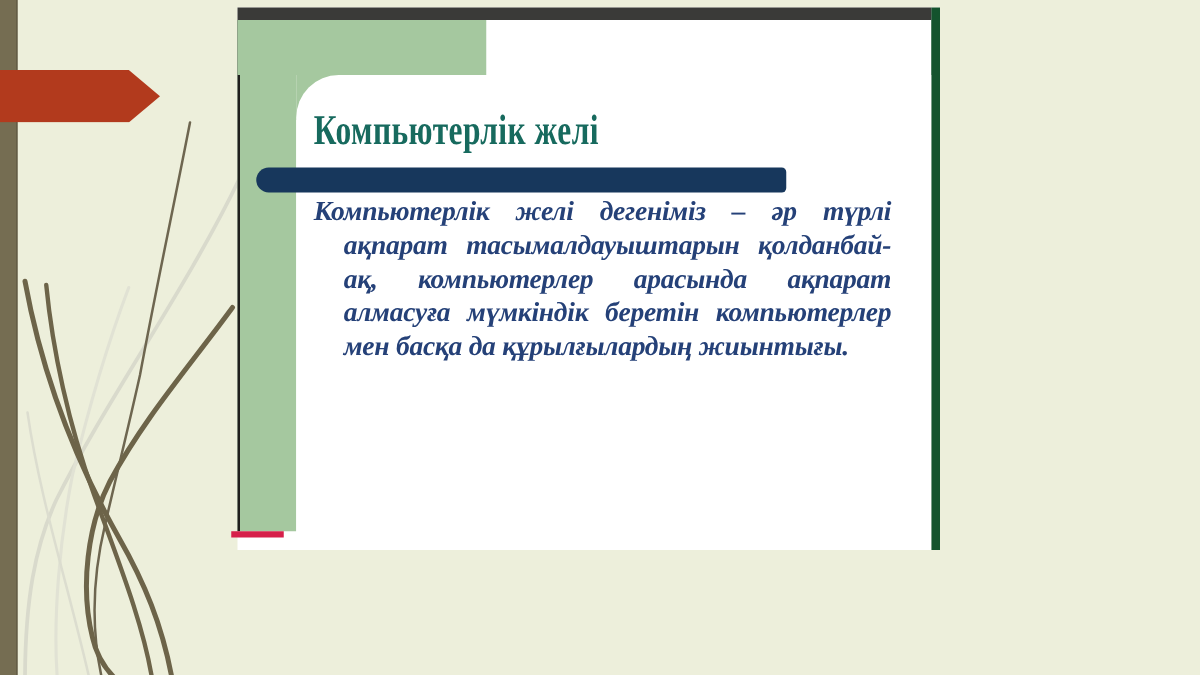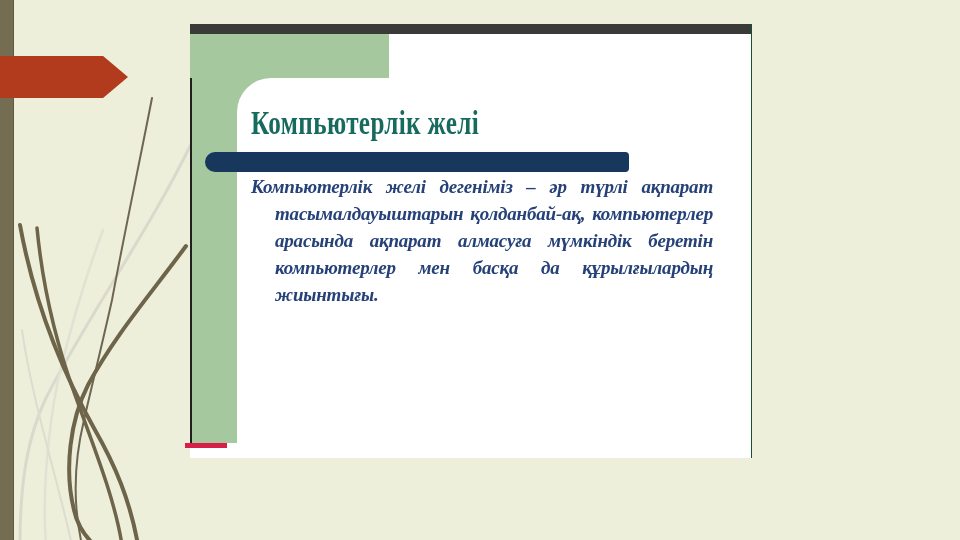--- a/index.html
+++ b/index.html
@@ -12,23 +12,23 @@
 
   
   .curves{position:absolute;left:0;top:0;width:960px;height:540px;pointer-events:none;}
 
   
   .arrow{position:absolute;left:0;top:56px;width:128px;height:42px;
     background:var(--arrow-red,#b23a1d);
     clip-path:polygon(0 0,80.5% 0,100% 50%,80.5% 100%,0 100%);}
 
   
-  .slide{position:absolute;left:190px;top:24px;width:562px;height:434px;
+  .slide{position:absolute;left:190px;top:6px;width:562px;height:434px;
     background:var(--slide-bg,#ffffff);
-    border-right:1px solid #14532d;box-sizing:border-box;}
+    border-right:7px solid #14532d;box-sizing:border-box;}
   .top-bar{position:absolute;left:0;top:0;width:100%;height:10px;
     background:var(--top-bar,#3a3a38);z-index:4;}
   .green-col{position:absolute;left:0;top:10px;width:47px;height:409px;
     background:var(--green-accent,#a5c89f);border-left:2px solid #1f1f1d;box-sizing:border-box;z-index:1;}
   .green-top{position:absolute;left:0;top:10px;width:199px;height:44px;
     background:var(--green-accent,#a5c89f);z-index:1;}
   .green-corner{position:absolute;left:47px;top:54px;width:36px;height:36px;
     background:var(--green-accent,#a5c89f);z-index:1;}
   .white-box{position:absolute;left:47px;top:54px;right:0;bottom:0;
     background:var(--slide-bg,#ffffff);border-top-left-radius:34px;z-index:2;}
@@ -38,21 +38,21 @@
     font-size:34px;line-height:1.1;letter-spacing:.5px;
     color:var(--title-teal,#176a5e);
     transform:scaleX(.74);transform-origin:left top;white-space:nowrap;}
 
   .navy-bar{position:absolute;left:15px;top:128px;width:424px;height:20px;
     background:var(--navy-bar,#17375c);
     border-radius:11px 4px 4px 11px;z-index:3;}
 
   .para{position:absolute;left:61px;width:462px;margin:0;z-index:3;
     font-family:"Liberation Serif",serif;font-style:italic;font-weight:bold;
-    font-size:19px;line-height:27px;letter-spacing:-.2px;
+    font-size:22px;line-height:27px;letter-spacing:-.2px;
     color:var(--body-text,#254178);
     text-align:justify;text-indent:-24px;padding-left:24px;box-sizing:border-box;}
   .para-1{top:149px;}
   .para-2{top:291px;}
 
   .red-line{position:absolute;left:-5px;top:419px;width:42px;height:5px;
     background:var(--red-underline,#d6204a);z-index:5;}
 </style>
 </head>
 <body>

